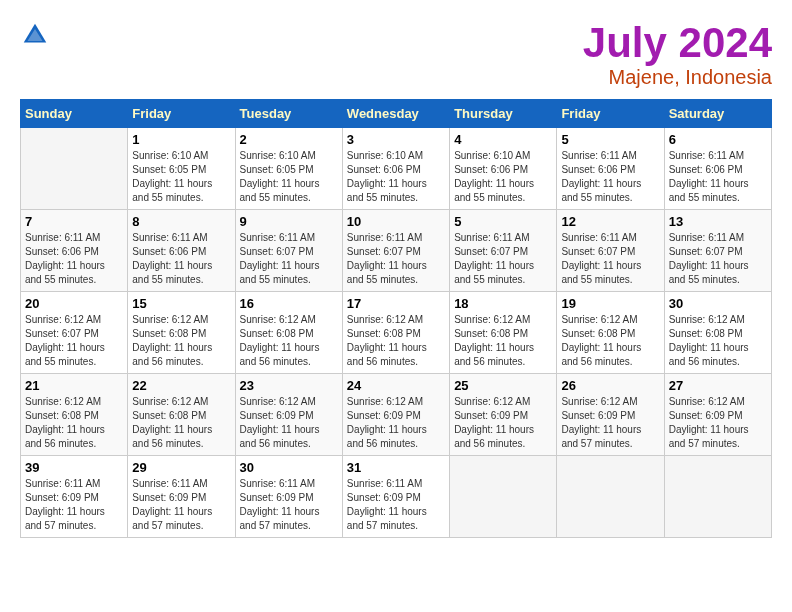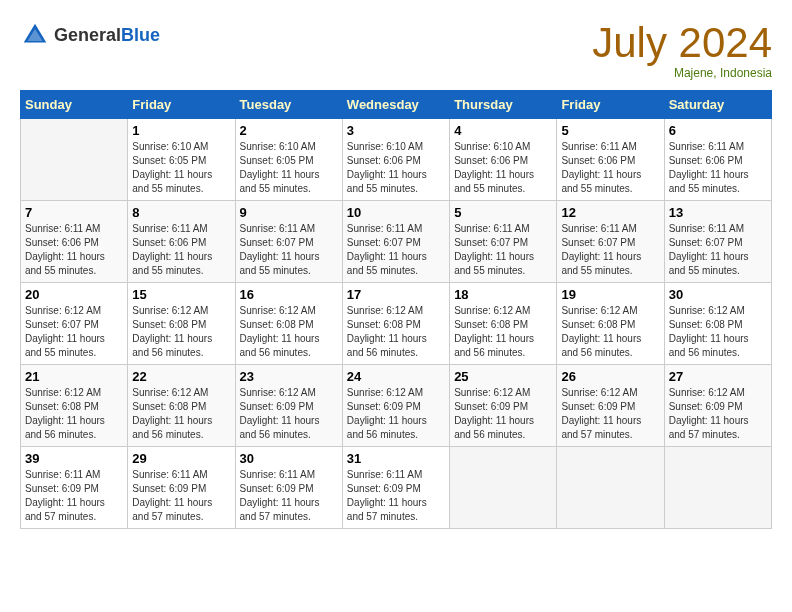--- a/index.html
+++ b/index.html
@@ -33,27 +33,27 @@
     }
     .logo-icon {
       width: 30px;
       height: 30px;
     }
     .title-block {
       text-align: right;
     }
     .month-year {
       font-size: 42px;
-      font-weight: normal;
-      color: #a16207;
+      font-weight: bold;
+      color: #a21caf;
       line-height: 1.1;
     }
     .location {
-      font-size: 12px;
-      color: #4d7c0f;
+      font-size: 20px;
+      color: #c2410c;
     }
     table {
       width: 100%;
       border-collapse: collapse;
       font-size: 11px;
     }
     thead th {
       background-color: #1565C0;
       color: #fef9c3;
       padding: 6px 4px;
@@ -88,23 +88,20 @@
   </style>
 </head>
 <body>
 
 <div class="header">
   <div class="logo">
     <svg class="logo-icon" viewBox="0 0 40 40">
       <polygon points="20,5 35,30 5,30" fill="#1565C0"></polygon>
       <polygon points="20,12 30,28 10,28" fill="#fff" opacity="0.3"></polygon>
     </svg>
-    <div>
-      <span class="logo-text-general">General</span><span class="logo-text-blue">Blue</span>
-    </div>
   </div>
   <div class="title-block">
     <div class="month-year">July 2024</div>
     <div class="location">Majene, Indonesia</div>
   </div>
 </div>
 
 <table>
   <thead>
     <tr>

